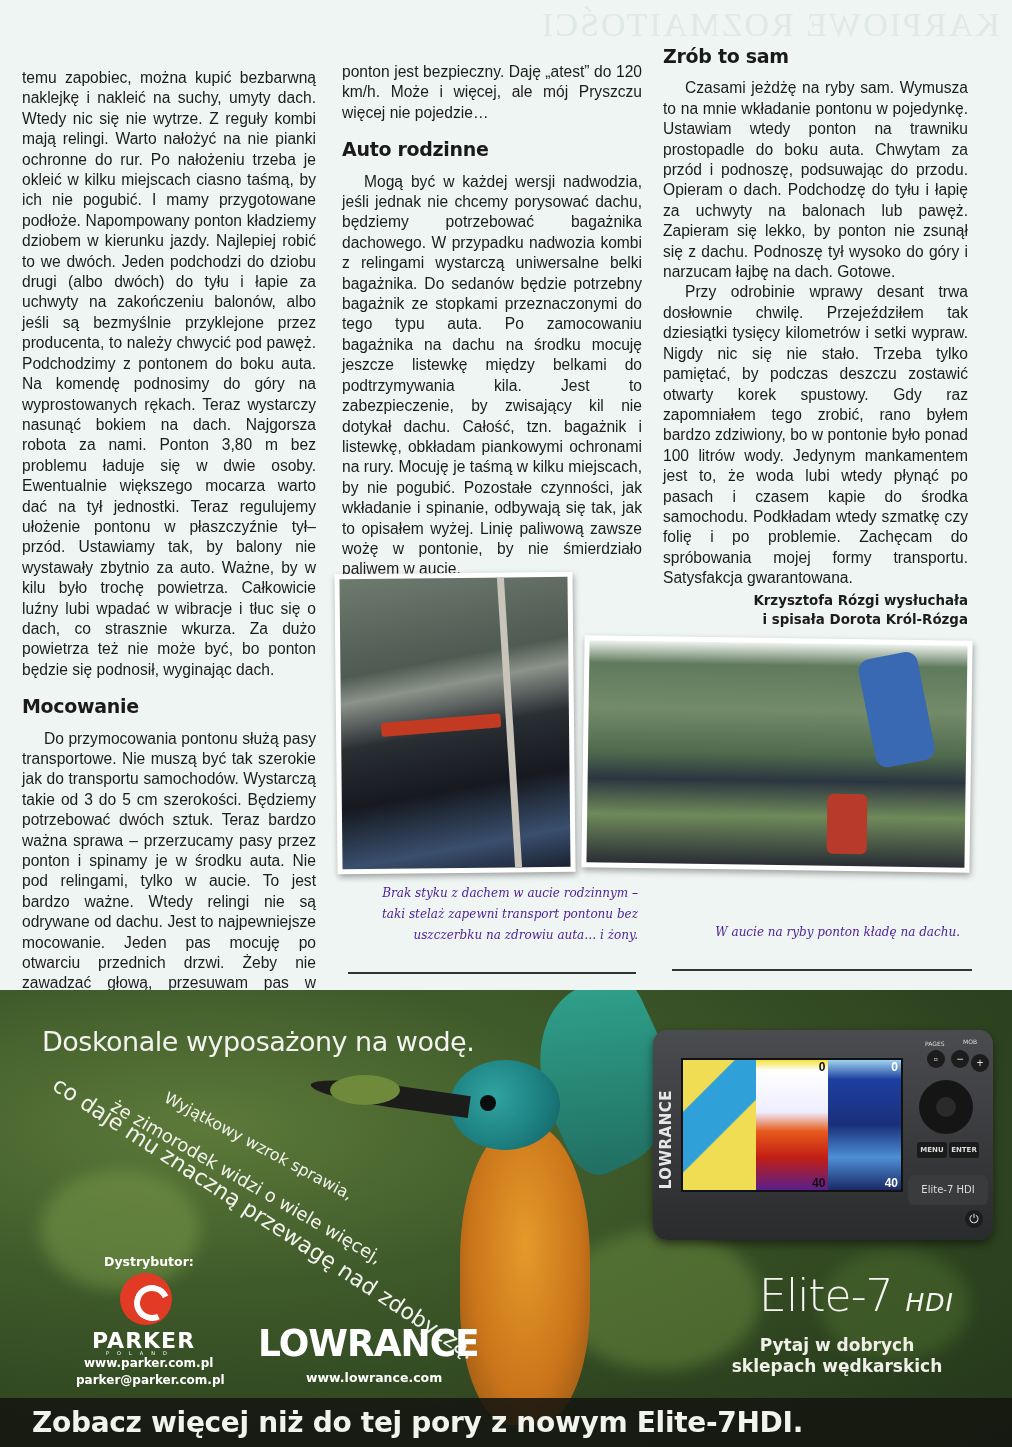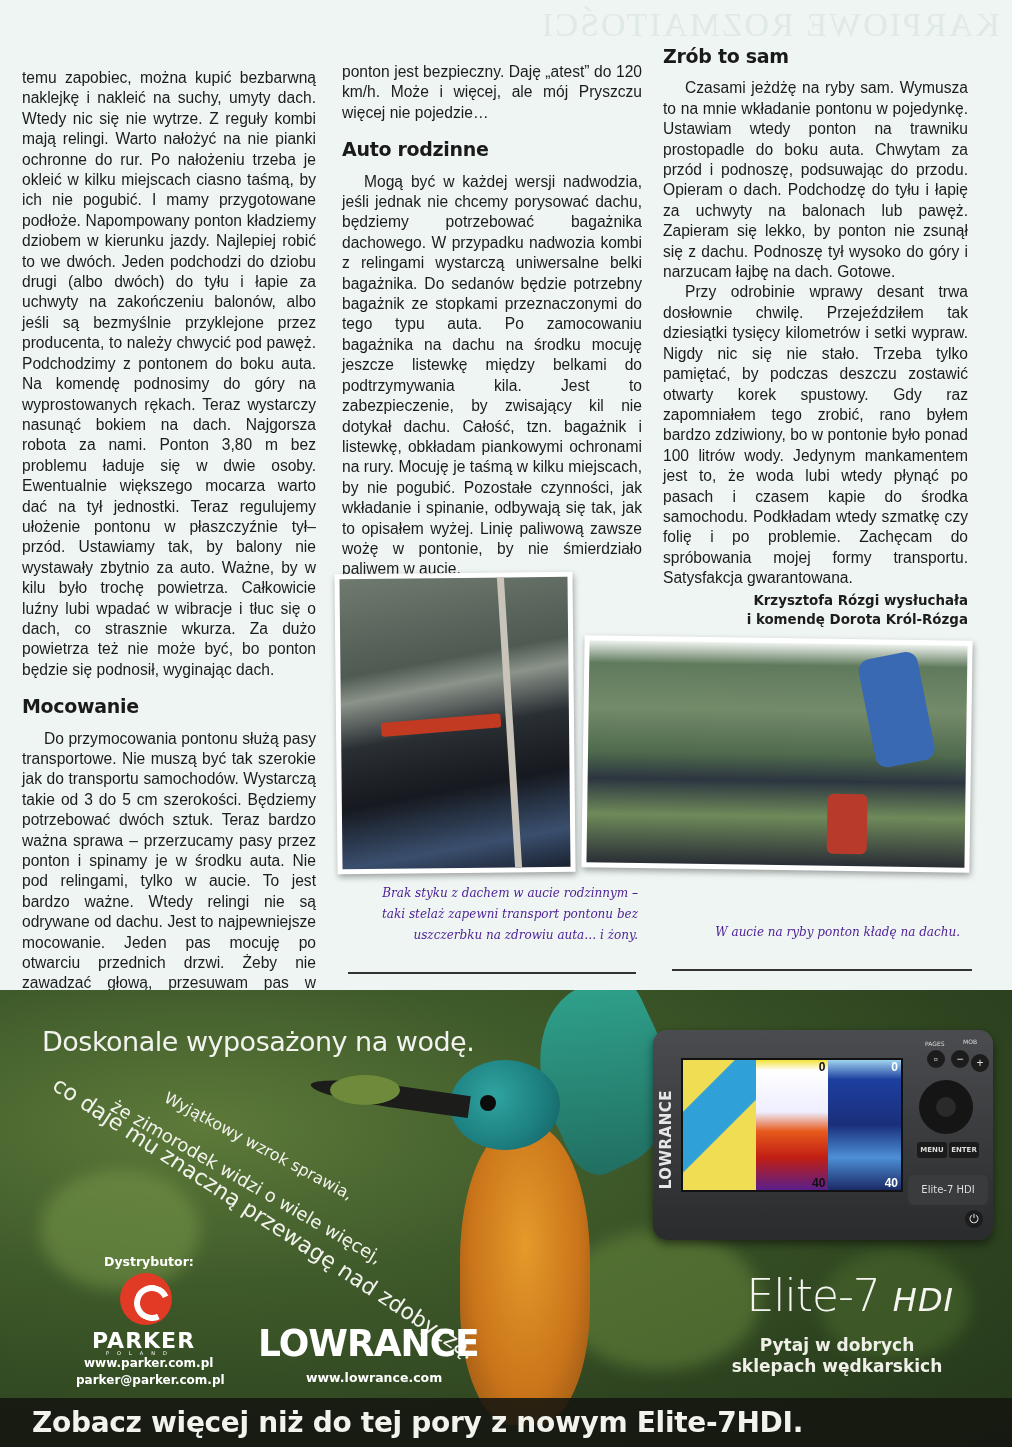--- a/index.html
+++ b/index.html
@@ -62,21 +62,21 @@
   .scr-down { flex: 1; background: linear-gradient(180deg, #9fd3ef 0%, #1d3fa0 15%, #1a2f7a 50%, #4d8fd6 75%, #1b2a66 100%); position: relative; }
   .scr-num { position: absolute; right: 3px; font-family: "Liberation Sans", sans-serif; font-weight: bold; font-size: 12px; color: #111; }
   .device .btn-round { position: absolute; width: 18px; height: 18px; border-radius: 50%; background: #1c1c1c; color: #ddd; font-size: 12px; text-align: center; line-height: 18px; }
   .device .pad { position: absolute; left: 266px; top: 50px; width: 54px; height: 54px; border-radius: 50%; background: #151515; }
   .device .pad::after { content: ""; position: absolute; left: 17px; top: 17px; width: 20px; height: 20px; border-radius: 50%; background: #2a2a2a; }
   .device .menu-btn { position: absolute; top: 112px; height: 16px; font-size: 7px; font-weight: bold; background: #1b1b1b; color: #ddd; line-height: 16px; text-align: center; border-radius: 3px; font-family: "DejaVu Sans", sans-serif; }
   .device .model { position: absolute; left: 255px; top: 145px; width: 80px; height: 30px; background: #3a3b3d; border-radius: 6px; color: #ddd; font-size: 10px; line-height: 30px; text-align: center; font-family: "DejaVu Sans", sans-serif; }
   .device .small-label { position: absolute; font-size: 6px; color: #ddd; font-family: "DejaVu Sans", sans-serif; }
 
   .elite { position: absolute; right: 58px; top: 280px; font-family: "DejaVu Sans", sans-serif; font-weight: 300; color: #f5f5f2; font-size: 44px; letter-spacing: -1px; }
-  .elite .hdi { font-style: italic; font-size: 32px; letter-spacing: 1px; }
+  .elite .hdi { font-style: italic; font-size: 25px; letter-spacing: 1px; }
   .tagline { position: absolute; right: 55px; top: 345px; width: 240px; text-align: center; font-family: "DejaVu Sans", sans-serif; font-weight: bold; font-size: 17px; line-height: 21px; color: #f0f0e8; }
 
   .dystr { position: absolute; left: 104px; top: 264px; font-family: "DejaVu Sans", sans-serif; font-weight: bold; font-size: 12.5px; color: #fff; }
   .parker-logo { position: absolute; left: 120px; top: 283px; width: 52px; height: 52px; border-radius: 50%; background: #e13a25; }
   .parker-logo::before { content: ""; position: absolute; left: 14px; top: 12px; width: 24px; height: 24px; border: 6px solid #fff; border-radius: 50%; border-right-color: transparent; transform: rotate(20deg); }
   .parker-name { position: absolute; left: 92px; top: 338px; font-family: "DejaVu Sans", sans-serif; font-weight: bold; font-size: 22px; color: #fff; letter-spacing: 1px; }
   .parker-sub { position: absolute; left: 106px; top: 360px; font-size: 5px; letter-spacing: 8px; color: #fff; font-family: "DejaVu Sans", sans-serif; }
   .parker-www { position: absolute; left: 84px; top: 366px; font-family: "DejaVu Sans", sans-serif; font-weight: bold; font-size: 12px; color: #fff; }
   .parker-mail { position: absolute; left: 76px; top: 383px; font-family: "DejaVu Sans", sans-serif; font-weight: bold; font-size: 12px; color: #fff; }
   .lowrance-logo { position: absolute; left: 258px; top: 332px; font-family: "DejaVu Sans", sans-serif; font-weight: bold; font-size: 36px; color: #fff; letter-spacing: -1px; transform: scaleY(1.05); }
@@ -101,21 +101,21 @@
   <h2>Auto rodzinne</h2>
   <p class="indent">Mogą być w każdej wersji nadwodzia, jeśli jednak nie chcemy porysować dachu, będziemy potrzebować bagażnika dachowego. W przypadku nadwozia kombi z relingami wystarczą uniwersalne belki bagażnika. Do sedanów będzie potrzebny bagażnik ze stopkami przeznaczonymi do tego typu auta. Po zamocowaniu bagażnika na dachu na środku mocuję jeszcze listewkę między belkami do podtrzymywania kila. Jest to zabezpieczenie, by zwisający kil nie dotykał dachu. Całość, tzn. bagażnik i listewkę, obkładam piankowymi ochronami na rury. Mocuję je taśmą w kilku miejscach, by nie pogubić. Pozostałe czynności, jak wkładanie i spinanie, odbywają się tak, jak to opisałem wyżej. Linię paliwową zawsze wożę w pontonie, by nie śmierdziało paliwem w aucie.</p>
 </div>
 
 <div id="col3" class="col">
   <h2>Zrób to sam</h2>
   <p class="indent">Czasami jeżdżę na ryby sam. Wymusza to na mnie wkładanie pontonu w pojedynkę. Ustawiam wtedy ponton na trawniku prostopadle do boku auta. Chwytam za przód i podnoszę, podsuwając do przodu. Opieram o dach. Podchodzę do tyłu i łapię za uchwyty na balonach lub pawęż. Zapieram się lekko, by ponton nie zsunął się z dachu. Podnoszę tył wysoko do góry i narzucam łajbę na dach. Gotowe.</p>
   <p class="indent">Przy odrobinie wprawy desant trwa dosłownie chwilę. Przejeździłem tak dziesiątki tysięcy kilometrów i setki wypraw. Nigdy nic się nie stało. Trzeba tylko pamiętać, by podczas deszczu zostawić otwarty korek spustowy. Gdy raz zapomniałem tego zrobić, rano byłem bardzo zdziwiony, bo w pontonie było ponad 100 litrów wody. Jedynym mankamentem jest to, że woda lubi wtedy płynąć po pasach i czasem kapie do środka samochodu. Podkładam wtedy szmatkę czy folię i po problemie. Zachęcam do spróbowania mojej formy transportu. Satysfakcja gwarantowana.</p>
   <div class="byline">
     <div>Krzysztofa Rózgi wysłuchała</div>
-    <div>i komendę  Dorota Król-Rózga</div>
+    <div>i spisała  Dorota Król-Rózga</div>
   </div>
 </div>
 
 <div id="photo1" class="photo">
   <div class="img">
     <div class="strap"></div>
     <div class="red"></div>
   </div>
 </div>
 <div id="photo2" class="photo">

